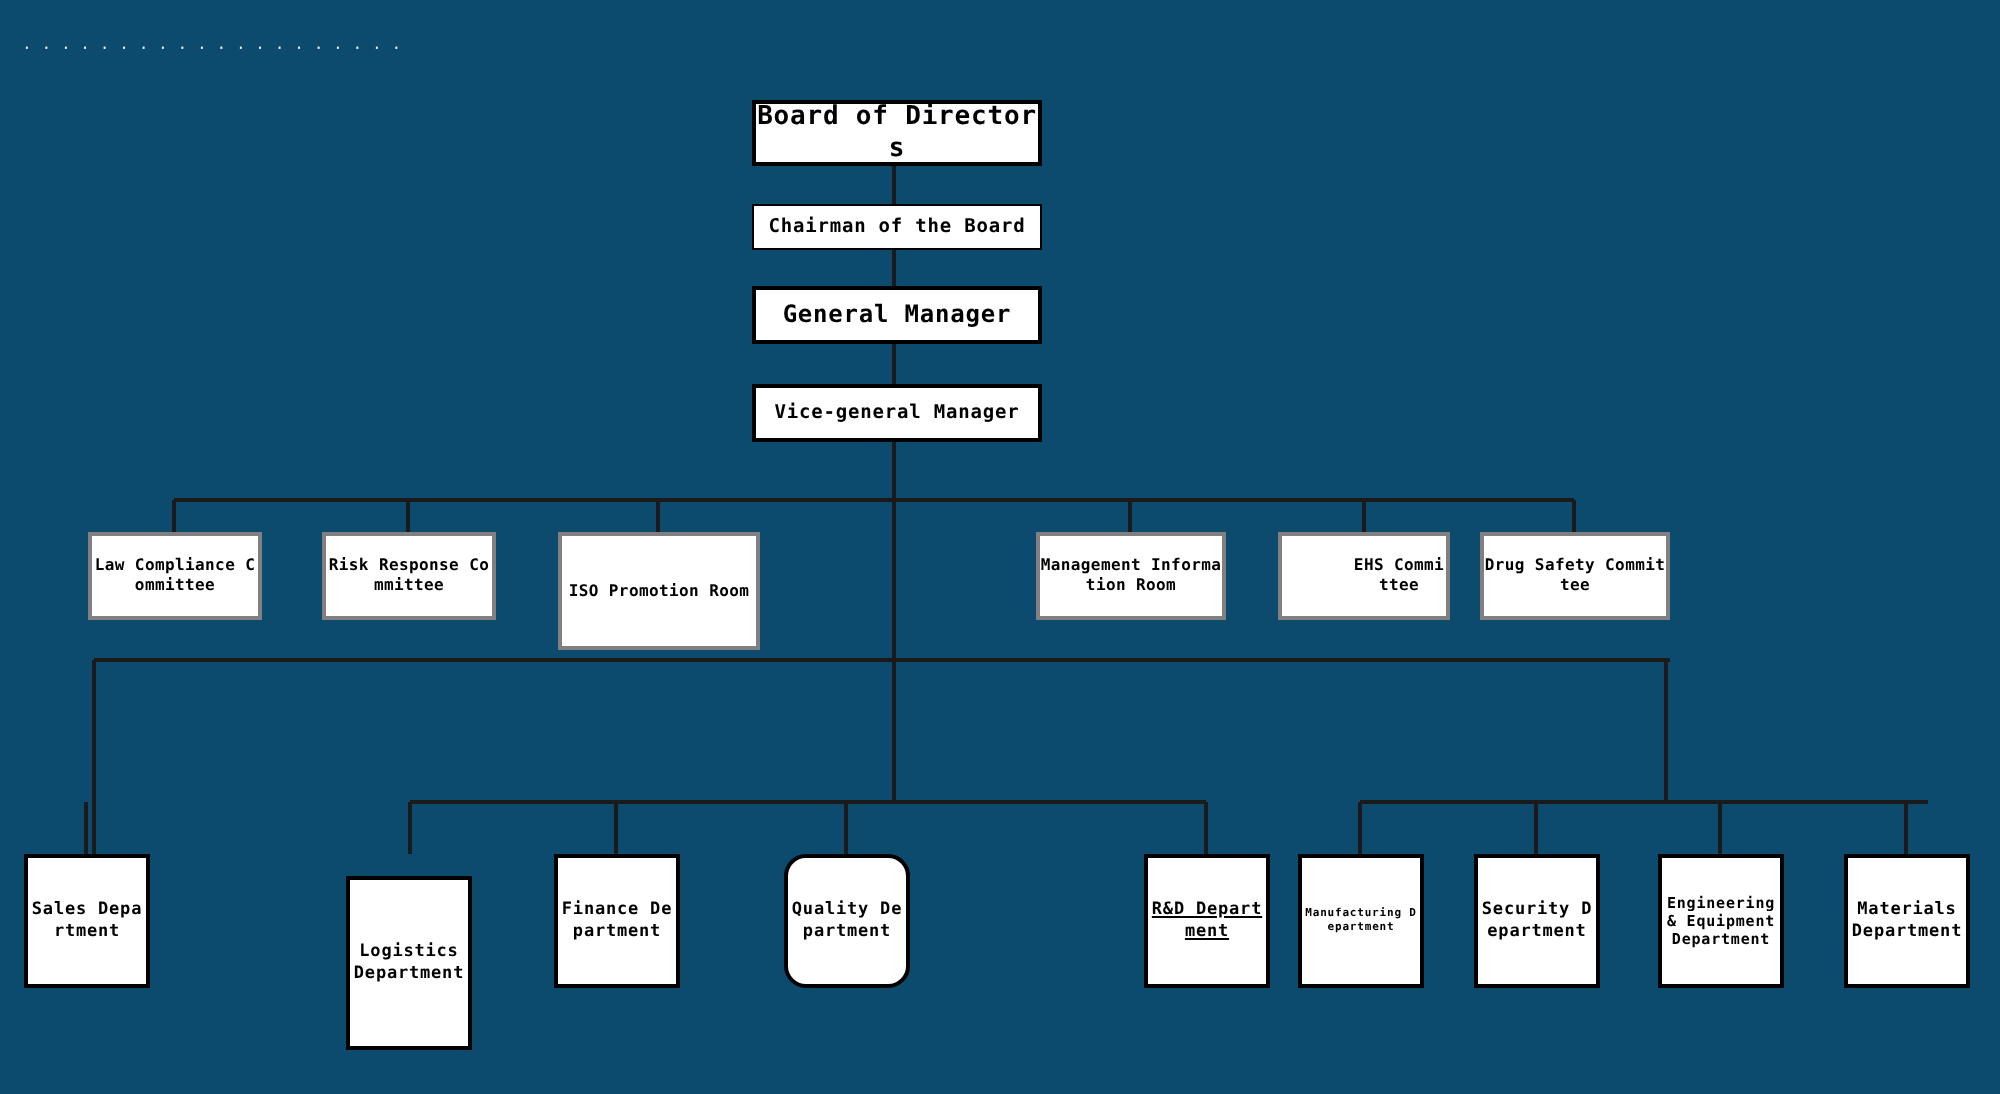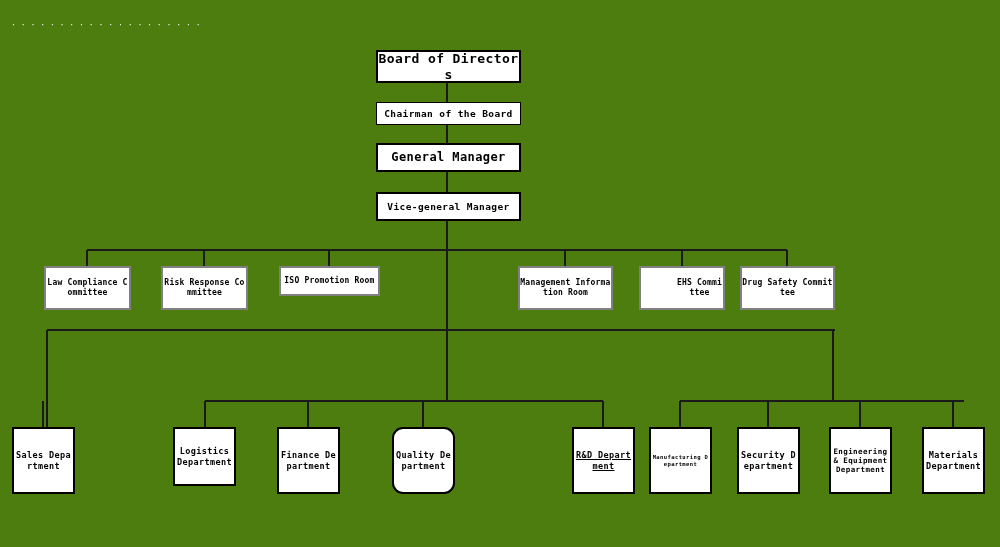--- a/index.html
+++ b/index.html
@@ -6,21 +6,21 @@
   html,body{margin:0;padding:0;background:#ffffff;}
   body{
     font-family:"DejaVu Sans Mono","Liberation Mono",monospace;
     color:#000;
     -webkit-font-smoothing:none;
   }
   #chart{
     position:relative;
     width:1000px;
     height:547px;
-    background:#4d7c0f;
+    background:#0c4a6e;
     overflow:hidden;
   }
   .node{
     position:absolute;
     box-sizing:border-box;
     background:#ffffff;
     display:flex;
     align-items:center;
     justify-content:center;
     text-align:center;
@@ -109,36 +109,36 @@
       </div>
       <div class="node exec" style="left: 376px; top: 192px; width: 145px; height: 29px; font-size: 9.5px;">
         <span>Vice-general Manager</span>
       </div>
       <div class="node cmte" style="left: 44px; top: 266px; width: 87px; height: 44px; font-size: 8px;">
         <span>Law Compliance Committee</span>
       </div>
       <div class="node cmte" style="left: 161px; top: 266px; width: 87px; height: 44px; font-size: 8px;">
         <span>Risk Response Committee</span>
       </div>
-      <div class="node cmte" style="left: 279px; top: 266px; width: 101px; height: 30px; font-size: 8px;">
+      <div class="node cmte" style="left: 279px; top: 266px; width: 101px; height: 59px; font-size: 8px;">
         <span>ISO Promotion Room</span>
       </div>
       <div class="node cmte" style="left: 518px; top: 266px; width: 95px; height: 44px; font-size: 8px;">
         <span>Management Information Room</span>
       </div>
       <div class="node cmte" style="left: 639px; top: 266px; width: 86px; height: 44px; font-size: 8px; padding-left: 35px;">
         <span>EHS Committee</span>
       </div>
       <div class="node cmte" style="left: 740px; top: 266px; width: 95px; height: 44px; font-size: 8px;">
         <span>Drug Safety Committee</span>
       </div>
       <div class="node dept" style="left: 12px; top: 427px; width: 63px; height: 67px; font-size: 8.5px;">
         <span>Sales Department</span>
       </div>
-      <div class="node dept" style="left: 173px; top: 427px; width: 63px; height: 59px; font-size: 8.5px;">
+      <div class="node dept" style="left: 173px; top: 438px; width: 63px; height: 87px; font-size: 8.5px;">
         <span>Logistics Department</span>
       </div>
       <div class="node dept" style="left: 277px; top: 427px; width: 63px; height: 67px; font-size: 8.5px;">
         <span>Finance Department</span>
       </div>
       <div class="node dept" style="left: 392px; top: 427px; width: 63px; height: 67px; font-size: 8.5px; border-radius: 11px;">
         <span>Quality Department</span>
       </div>
       <div class="node dept" style="left: 572px; top: 427px; width: 63px; height: 67px; font-size: 8.5px; text-decoration: underline;">
         <span>R&amp;D Department</span>

